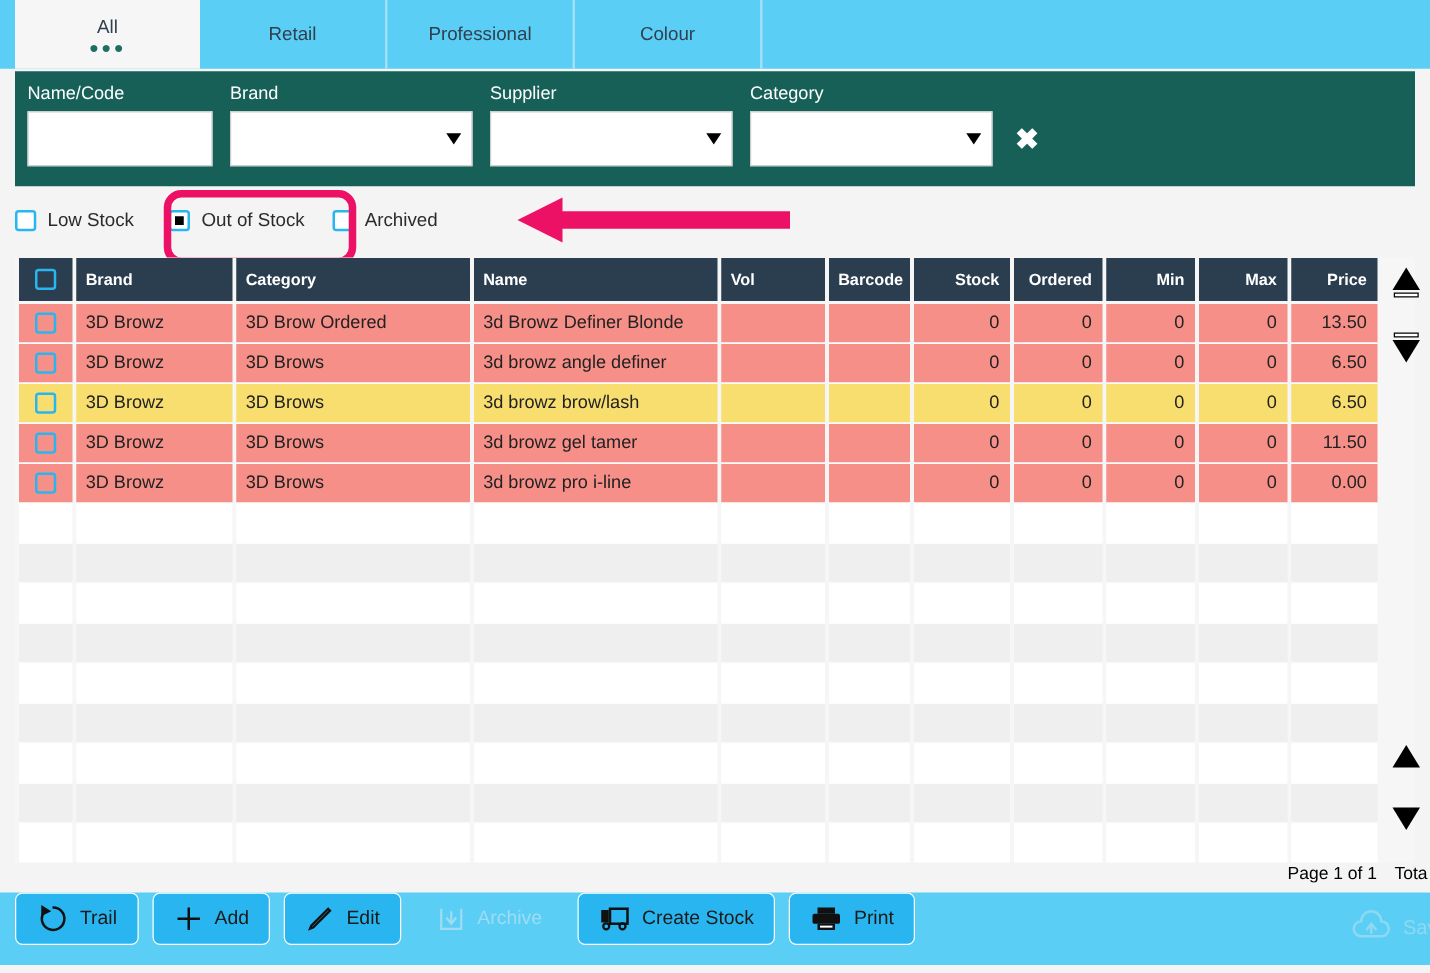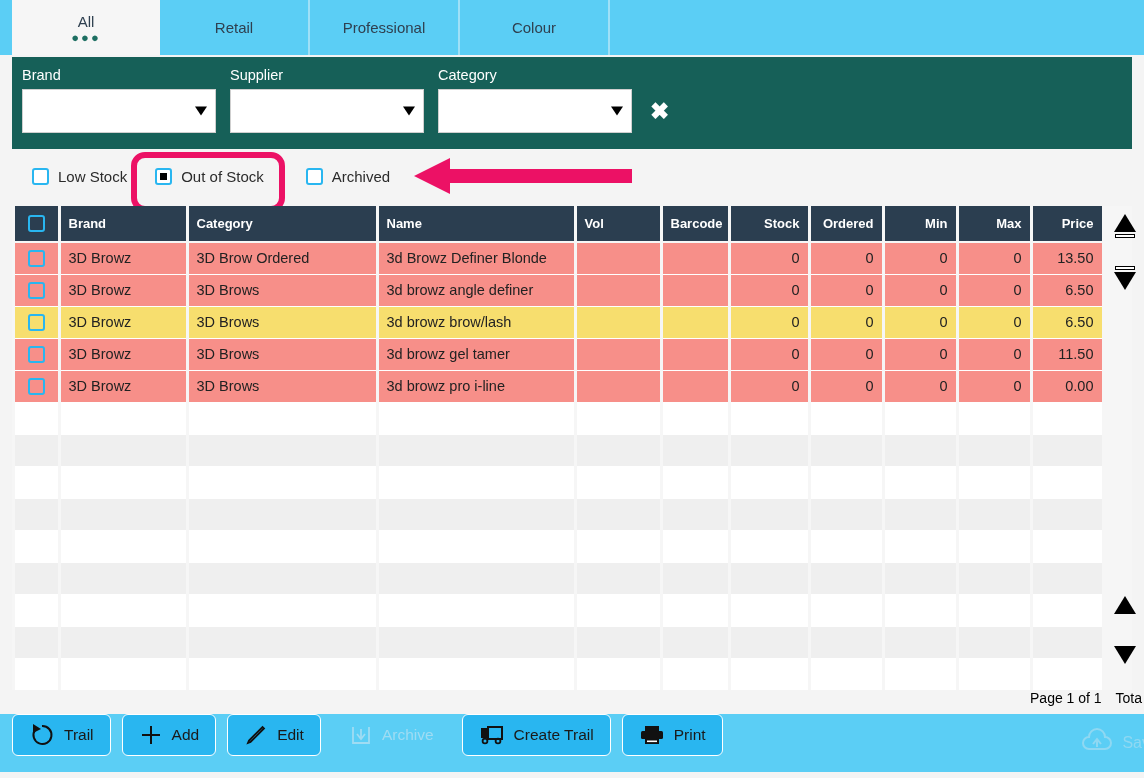--- a/index.html
+++ b/index.html
@@ -129,21 +129,20 @@
     display: flex;
     align-items: center;
   }
   .chk-item {
     display: flex;
     align-items: center;
     margin-right: 22px;
     cursor: pointer;
     font-size: 15px;
     color: #2b2b2b;
-    margin-left: 20px;
   }
   .chk-box {
     width: 17px; height: 17px;
     border: 2px solid #29b6f0;
     border-radius: 3px;
     background: #ffffff;
     margin-right: 9px;
     box-sizing: border-box;
     position: relative;
     flex: none;
@@ -356,20 +355,24 @@
   </div>
   <div class="tab" style="width:150px">
     <span class="tab-label">Colour</span>
   </div>
   <div class="tab-filler"></div>
 </div>
 
 <div class="filter-bar">
   <div class="filter-fields">
 
+    <div class="filter-field">
+      <span class="flabel">Name/Code</span>
+      <input class="ftext" type="text" value="" style="">
+    </div>
 
     <div class="filter-field">
       <span class="flabel">Brand</span>
       <div class="fselect-wrap">
         <div class="fselect"></div>
         <span class="fselect-arrow"></span>
       </div>
     </div>
 
     <div class="filter-field">
@@ -698,21 +701,21 @@
 
   <div class="act-btn">
     <span class="ic">
       <svg width="26" height="24" viewBox="0 0 26 24">
         <rect x="2" y="5" width="6" height="10" fill="#111"></rect>
         <rect x="9" y="4" width="14" height="12" fill="none" stroke="#111" stroke-width="2"></rect>
         <circle cx="6" cy="18" r="2.4" fill="none" stroke="#111" stroke-width="1.8"></circle>
         <circle cx="19" cy="18" r="2.4" fill="none" stroke="#111" stroke-width="1.8"></circle>
       </svg>
     </span>
-    <span>Create Trail</span>
+    <span>Create Stock</span>
   </div>
 
 
   <div class="act-btn">
     <span class="ic">
       <svg width="26" height="24" viewBox="0 0 26 24">
         <rect x="6" y="3" width="14" height="5" fill="#111"></rect>
         <rect x="2" y="8" width="22" height="8" rx="1.5" fill="#111"></rect>
         <rect x="6" y="16" width="14" height="5" fill="#111"></rect>
         <rect x="8" y="17.5" width="10" height="1.6" fill="#fff"></rect>

